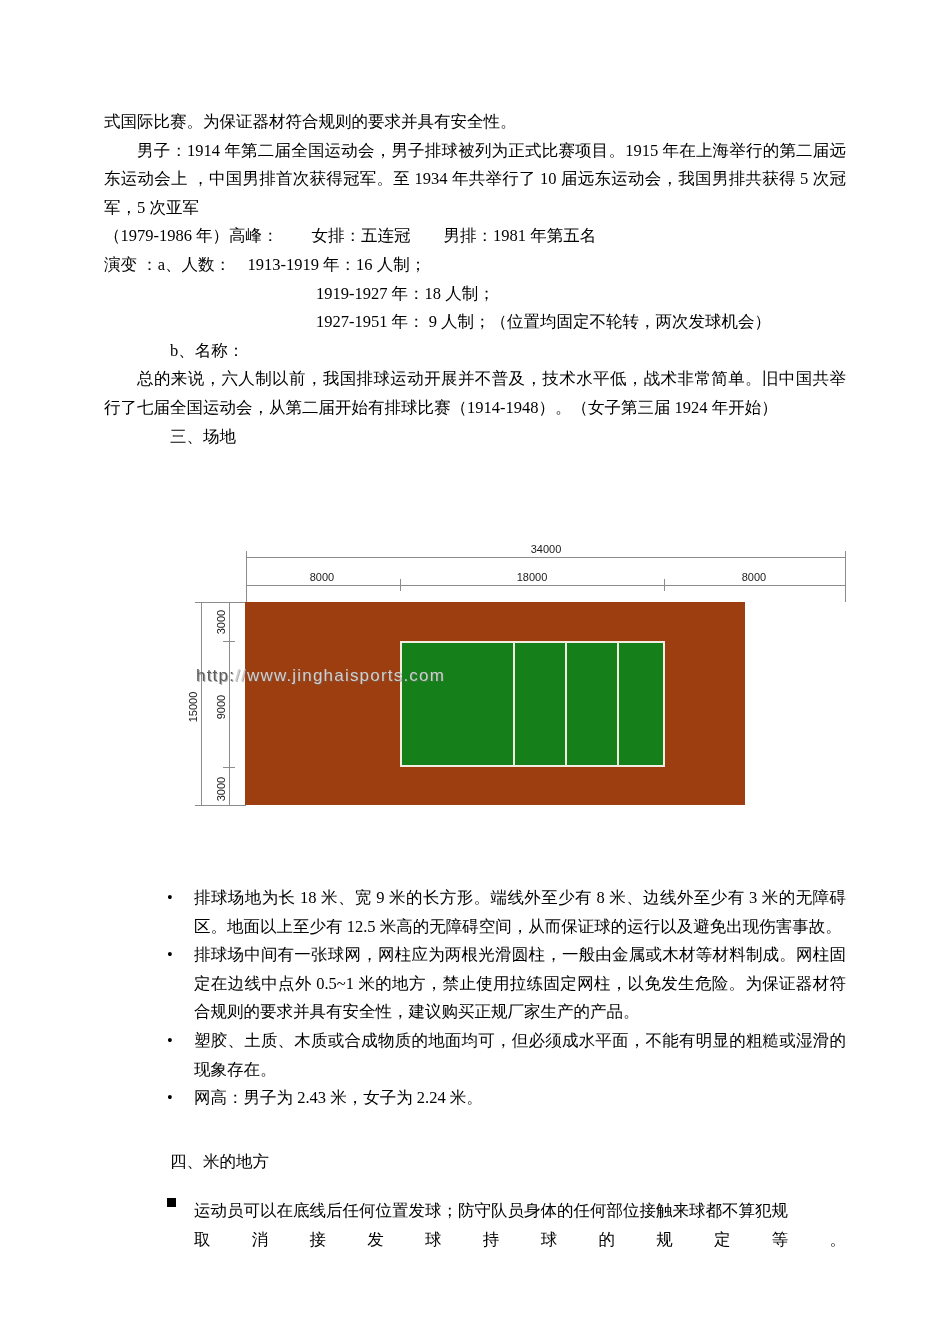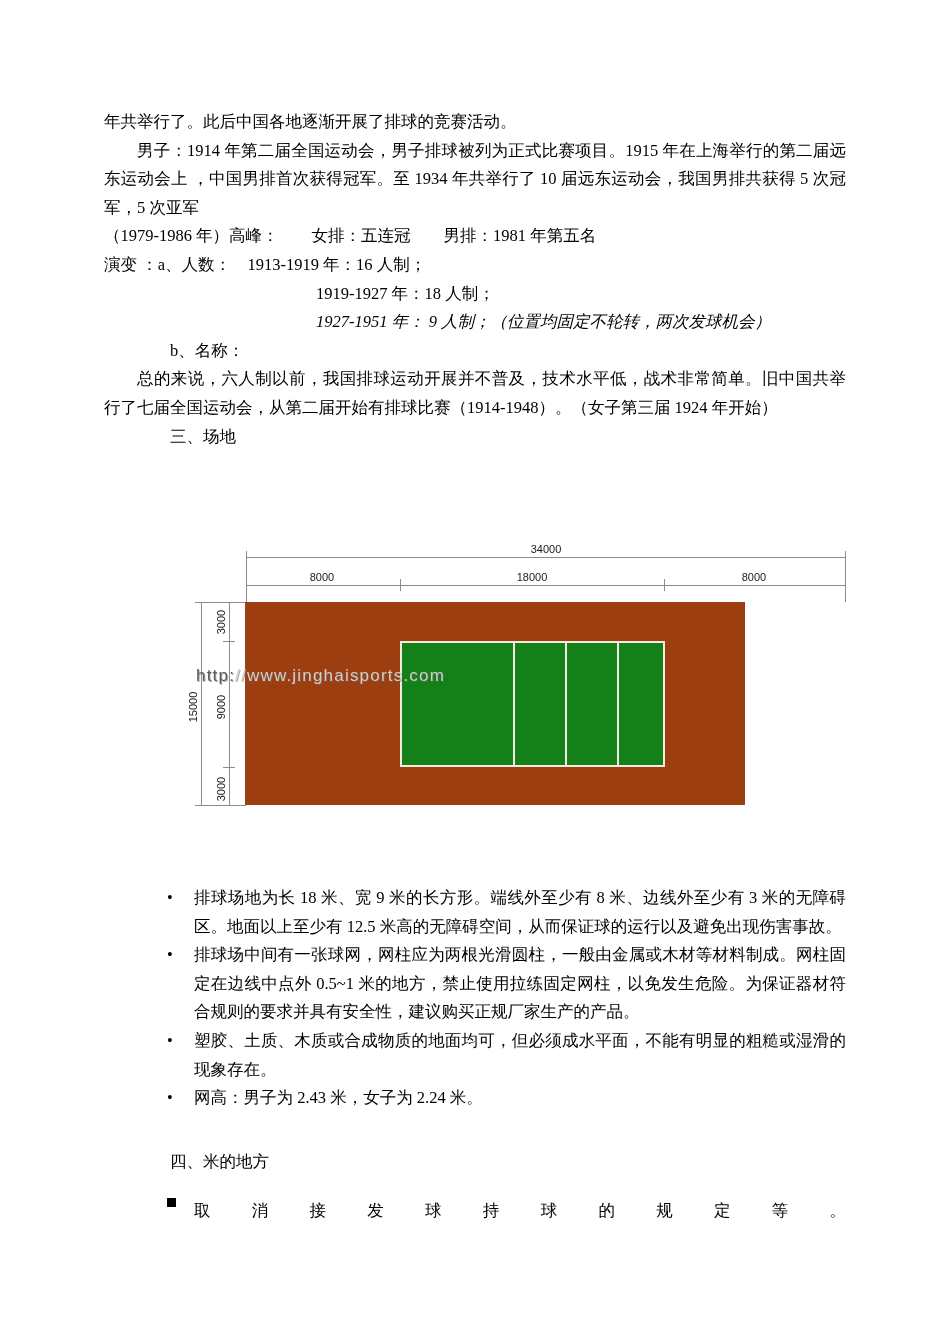--- a/index.html
+++ b/index.html
@@ -178,32 +178,32 @@
     white-space: normal;
   }
 </style>
 </head>
 <body>
 
 <div class="page">
 
   <div class="content">
 
-    <p class="para">年共举行了。此后中国各地逐渐开展了排球的竞赛活动。</p>
+    <p class="para">式国际比赛。为保证器材符合规则的要求并具有安全性。</p>
 
     <p class="para indent2">男子：1914 年第二届全国运动会，男子排球被列为正式比赛项目。1915 年在上海举行的第二届远东运动会上 ，中国男排首次获得冠军。至 1934 年共举行了 10 届远东运动会，我国男排共获得 5 次冠军，5 次亚军</p>
 
 
     <p class="hang-line">（1979-1986 年）高峰：　　女排：五连冠　　男排：1981 年第五名</p>
 
     <p class="hang-line">演变 ：a、人数：　1913-1919 年：16 人制；</p>
 
     <p class="hang-line" style="text-indent:212px;">1919-1927 年：18 人制；</p>
 
-    <p class="hang-line" style="text-indent:212px;font-style:italic;">1927-1951 年： 9 人制；（位置均固定不轮转，两次发球机会）</p>
+    <p class="hang-line" style="text-indent:212px;">1927-1951 年： 9 人制；（位置均固定不轮转，两次发球机会）</p>
 
     <p class="hang-line" style="text-indent:66px;">b、名称：</p>
 
 
     <p class="para indent2">总的来说，六人制以前，我国排球运动开展并不普及，技术水平低，战术非常简单。旧中国共举行了七届全国运动会，从第二届开始有排球比赛（1914-1948）。（女子第三届 1924 年开始）</p>
 
     <p class="section-head">三、场地</p>
   </div>
 
   <div class="diagram">
@@ -292,18 +292,19 @@
       </li>
     </ul>
   </div>
 
   <p class="rules-head">四、米的地方</p>
 
   <div class="rules-list">
     <ul class="square-list">
       <li>
         <span class="marker-sq"></span>
+        <span>运动员可以在底线后任何位置发球；防守队员身体的任何部位接触来球都不算犯规</span>
         <span class="justified-wide">取消接发球持球的规定等。</span>
       </li>
     </ul>
   </div>
 
 </div>
 
 </body></html>

